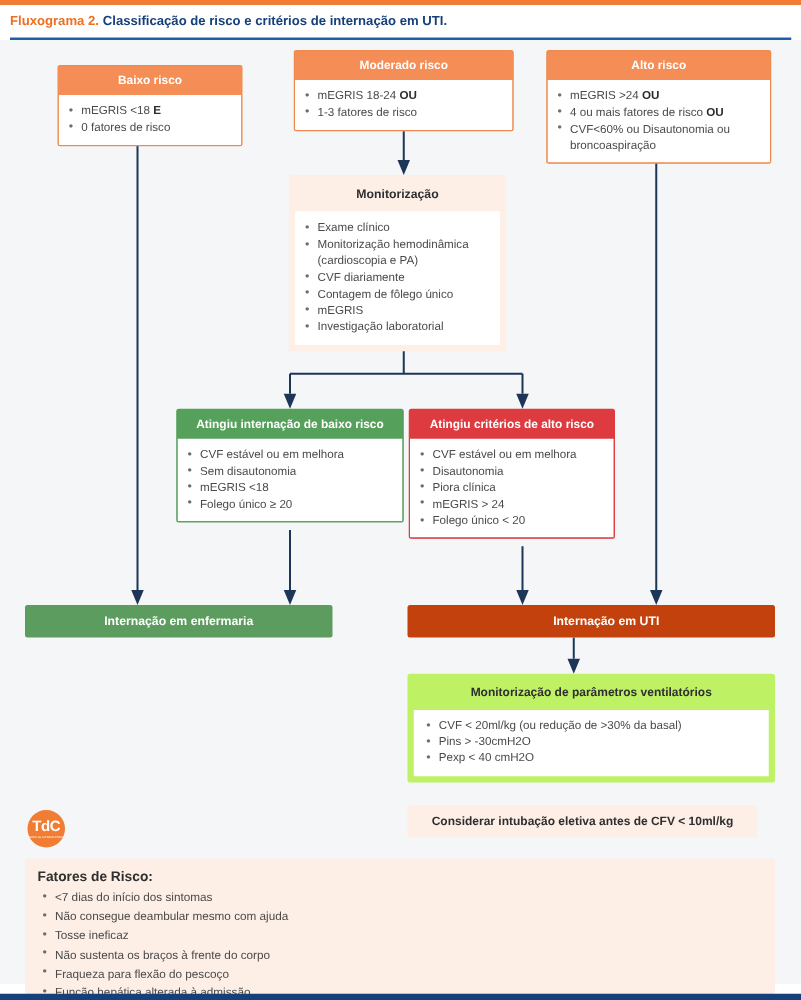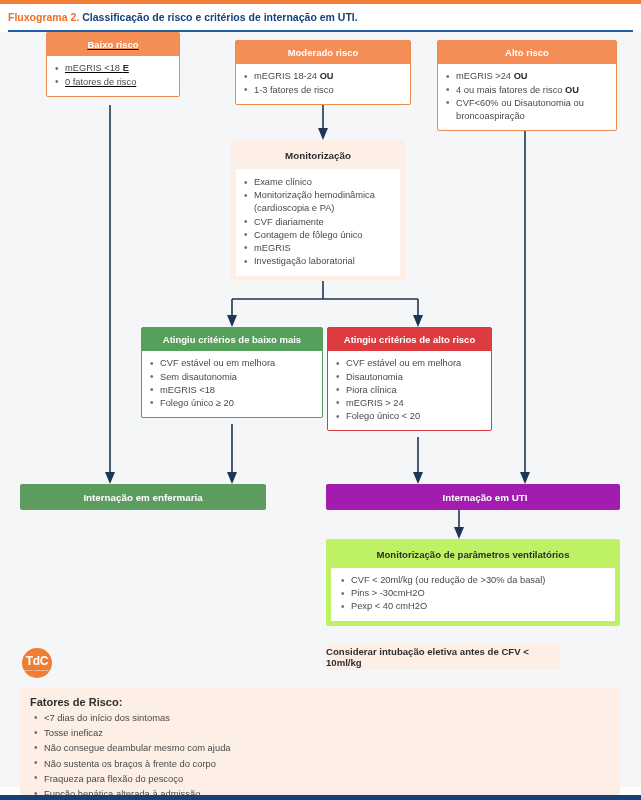--- a/index.html
+++ b/index.html
@@ -147,21 +147,21 @@
     position: absolute;
     border-radius: 2px;
     display: flex;
     align-items: center;
     justify-content: center;
     font-size: 9.8px;
     font-weight: bold;
     color: #ffffff;
   }
   .outcome-green { background: #5d9c5f; }
-  .outcome-red { background: #a21caf; padding-left: 24px; }
+  .outcome-red { background: #c2410c; padding-left: 24px; }
 
   
   .vent {
     position: absolute;
     background: #bef264;
     padding: 5px;
     border-radius: 2px;
   }
   .vent .vent-head {
     text-align: center;
@@ -281,21 +281,21 @@
       <line x1="232" y1="392" x2="232" y2="440"></line>
       <polygon points="232,452 227,440 237,440"></polygon>
 
       <line x1="418" y1="405" x2="418" y2="440"></line>
       <polygon points="418,452 413,440 423,440"></polygon>
 
       <line x1="459" y1="478" x2="459" y2="495"></line>
       <polygon points="459,507 454,495 464,495"></polygon>
     </svg>
 
-    <div class="node risk" style="left:46px; top:0; width:134px;text-decoration:underline;">
+    <div class="node risk" style="left:46px; top:20px; width:148px;">
       <div class="node-head">Baixo risco</div>
       <div class="node-body">
         <ul>
           <li>mEGRIS &lt;18 <b>E</b></li>
           <li>0 fatores de risco</li>
         </ul>
       </div>
     </div>
 
     <div class="node risk" style="left:235px; top:8px; width:176px;">
@@ -327,21 +327,21 @@
           <li>Monitorização hemodinâmica (cardioscopia e PA)</li>
           <li>CVF diariamente</li>
           <li>Contagem de fôlego único</li>
           <li>mEGRIS</li>
           <li>Investigação laboratorial</li>
         </ul>
       </div>
     </div>
 
     <div class="node crit-green" style="left:141px; top:295px; width:182px;">
-      <div class="node-head">Atingiu critérios de baixo mais</div>
+      <div class="node-head">Atingiu internação de baixo risco</div>
       <div class="node-body">
         <ul>
           <li>CVF estável ou em melhora</li>
           <li>Sem disautonomia</li>
           <li>mEGRIS &lt;18</li>
           <li>Folego único ≥ 20</li>
         </ul>
       </div>
     </div>
 
@@ -370,35 +370,35 @@
       <div class="vent-head">Monitorização de parâmetros ventilatórios</div>
       <div class="node-body">
         <ul>
           <li>CVF &lt; 20ml/kg (ou redução de &gt;30% da basal)</li>
           <li>Pins &gt; -30cmH2O</li>
           <li>Pexp &lt; 40 cmH2O</li>
         </ul>
       </div>
     </div>
 
-    <div class="strip" style="left:326px; top:612px; width:234px; height:26px;">
+    <div class="strip" style="left:326px; top:612px; width:280px; height:26px;">
       <span>Considerar intubação eletiva antes de CFV &lt; 10ml/kg</span>
     </div>
 
     <div class="logo" style="left:22px; top:616px;">
       <span class="logo-main">TdC</span>
       <span class="logo-sub">TUDO de CONSULTÓRIO</span>
     </div>
 
     <div class="factors" style="left:20px; top:655px; width:600px;">
       <div class="factors-title">Fatores de Risco:</div>
       <ul>
         <li>&lt;7 dias do início dos sintomas</li>
+        <li>Não consegue deambular mesmo com ajuda</li>
         <li>Tosse ineficaz</li>
-        <li>Não consegue deambular mesmo com ajuda</li>
         <li>Não sustenta os braços à frente do corpo</li>
         <li>Fraqueza para flexão do pescoço</li>
         <li>Função hepática alterada à admissão</li>
       </ul>
     </div>
 
   </div>
 
   <div class="bottom-rule"></div>
 </div>

